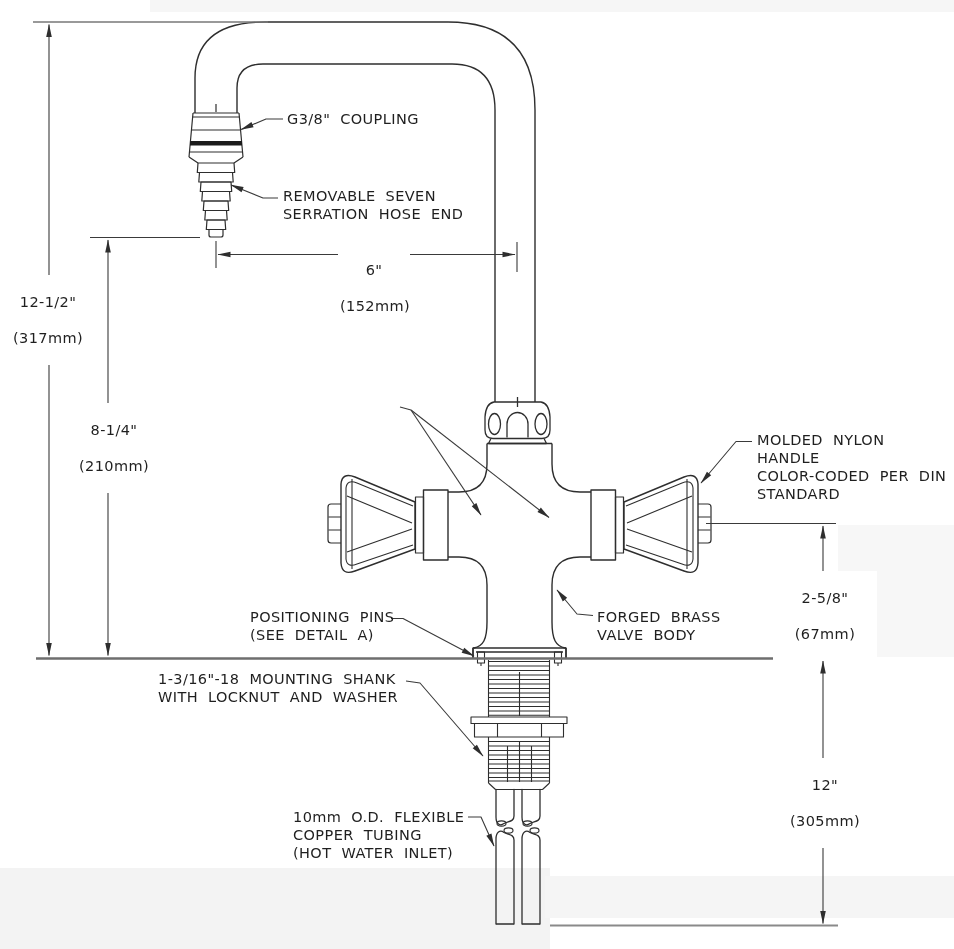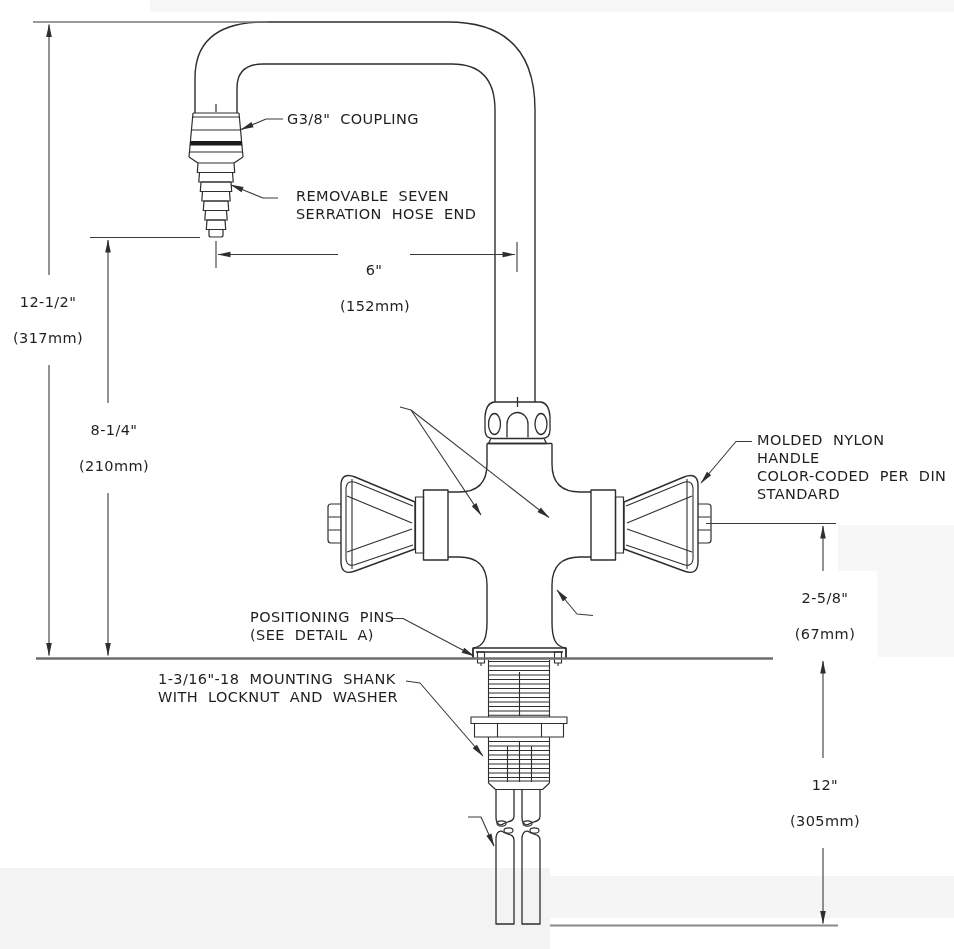--- a/index.html
+++ b/index.html
@@ -153,29 +153,34 @@
       <path d="M752,441.5 L736,441.5 L701,483" marker-end="url(#ah)"></path>
       <path d="M391,618.5 L403,618.5 L474,656" marker-end="url(#ah)"></path>
       <path d="M593,615.5 L577,614 L557,590" marker-end="url(#ah)"></path>
       <path d="M406,681 L420,683 L483,756" marker-end="url(#ah)"></path>
       <path d="M468,817 L481,817 L494,846" marker-end="url(#ah)"></path>
     </g>
   </g>
 </svg>
 
 <div class="l" style="left:287px;top:110px">G3/8" COUPLING</div>
-<div class="l" style="left:296px;top:187px">REMOVABLE SEVEN
+<div class="l" style="left:283px;top:187px">REMOVABLE SEVEN
 SERRATION HOSE END</div>
 <div class="l" style="left:250px;top:608px">POSITIONING PINS
 (SEE DETAIL A)</div>
 <div class="l" style="left:757px;top:431px">MOLDED NYLON HANDLE
 COLOR-CODED PER DIN
 STANDARD</div>
+<div class="l" style="left:597px;top:608px">FORGED BRASS
+VALVE BODY</div>
 <div class="l" style="left:158px;top:670px">1-3/16"-18 MOUNTING SHANK
 WITH LOCKNUT AND WASHER</div>
+<div class="l" style="left:293px;top:808px">10mm O.D. FLEXIBLE
+COPPER TUBING
+(HOT WATER INLET)</div>
 
 <div class="l dim" style="left:8px;top:275px;width:76px">
   <span>12-1/2"</span>
   <span>(317mm)</span>
 </div>
 <div class="l dim" style="left:74px;top:403px;width:76px">
   <span>8-1/4"</span>
   <span>(210mm)</span>
 </div>
 <div class="l dim" style="left:338px;top:243px;width:68px">

